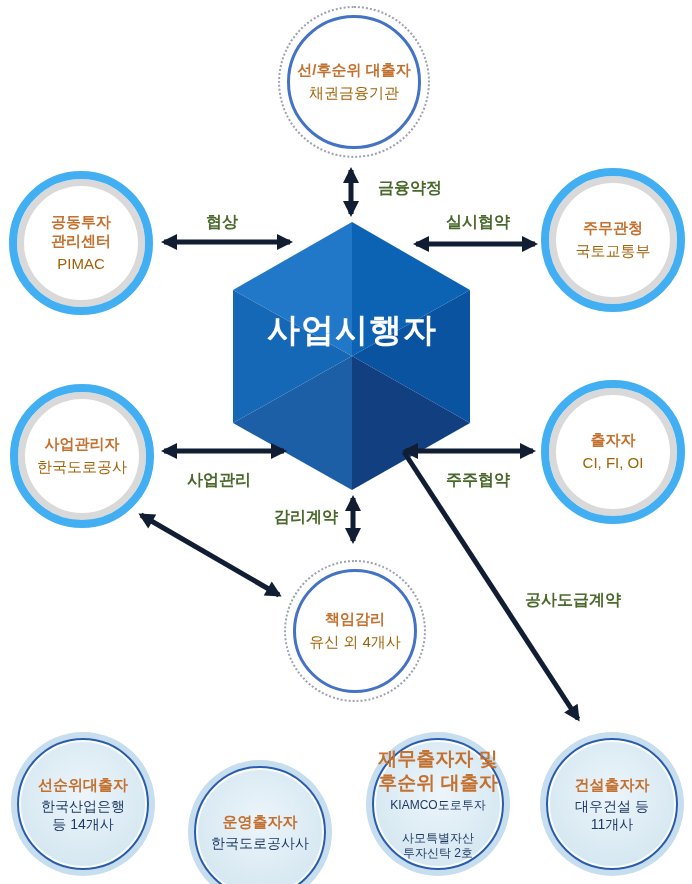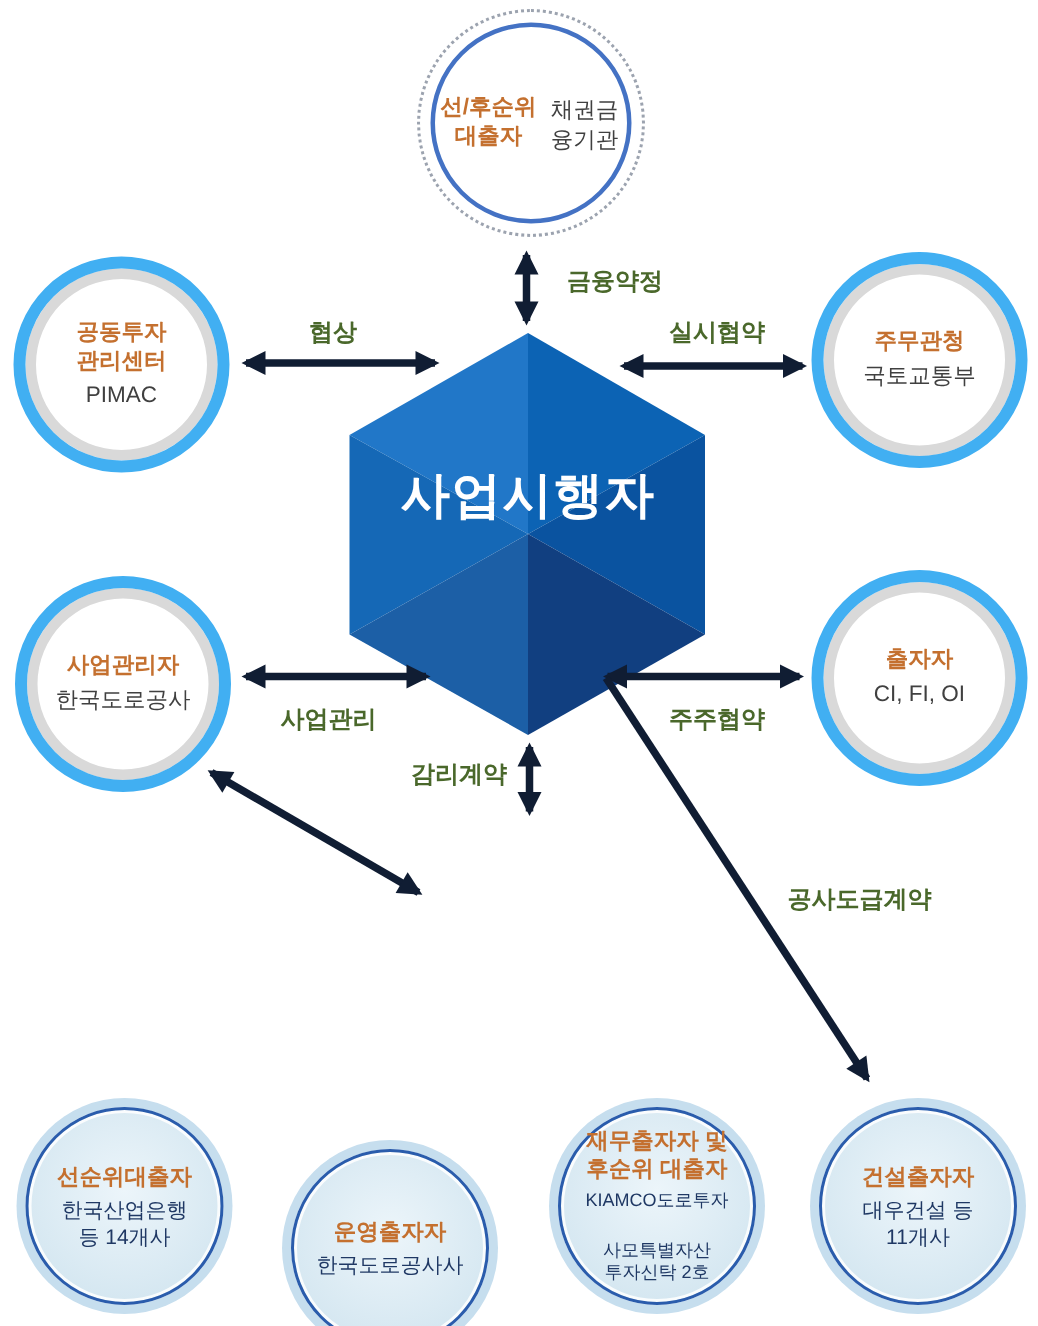--- a/index.html
+++ b/index.html
@@ -4,39 +4,39 @@
 <style>
   html,body{margin:0;padding:0;background:#fff;}
   .canvas{position:relative;width:692px;height:884px;background:#fff;overflow:hidden;
           font-family:"Liberation Sans",sans-serif;}
   svg.layer{position:absolute;left:0;top:0;}
 
   
   .node{position:absolute;display:flex;flex-direction:column;align-items:center;
         justify-content:center;text-align:center;border-radius:50%;}
   .c-title{color:#C4702F;font-weight:700;font-size:15px;line-height:1.25;}
-  .c-body{color:#404040;font-size:15px;line-height:1.3;margin-top:3px;}
+  .c-body{color:#a16207;font-size:15px;line-height:1.3;margin-top:3px;}
 
   
   .ring-dotted{position:absolute;border:2px dotted #9CA3AF;border-radius:50%;
                padding:7px;box-sizing:content-box;}
-  .circle-dotted{display:flex;flex-direction:row;align-items:center;justify-content:center;
+  .circle-dotted{display:flex;flex-direction:column;align-items:center;justify-content:center;
                  text-align:center;border-radius:50%;border:3px solid #4472C4;background:#fff;}
 
   
   .circle-cyan{width:128px;height:128px;border:8px solid #41AFF2;background:#fff;
                box-shadow:inset 0 0 0 7px #D9D9D9;}
 
   
   .circle-bottom{width:128px;height:128px;border:2px solid #2A5CAC;
                  background:radial-gradient(circle at 50% 42%, #ECF5FA 0%, #D5E7F1 75%);
                  box-shadow:0 0 0 6px #C6DEEE, inset 0 0 0 2px rgba(255,255,255,.85);}
   .b-title{color:#C4702F;font-weight:700;font-size:15px;line-height:1.3;}
   .b-body{color:#1F3864;font-size:14px;line-height:1.3;margin-top:3px;}
-  .b-title.small{font-size:15px;line-height:1.25;}
+  .b-title.small{font-size:19px;line-height:1.25;}
   .b-body.small{font-size:12px;line-height:1.25;margin-top:4px;}
 
   
   .hex-text{position:absolute;left:232px;top:308px;width:240px;text-align:center;color:#fff;}
   .hex-title{font-size:33px;font-weight:700;letter-spacing:1px;}
   .hex-sub{font-size:20px;margin-top:8px;}
 
   
   .edge-label{position:absolute;transform:translate(-50%,-50%);white-space:nowrap;
               color:#4A682B;font-weight:700;font-size:16px;}
@@ -102,20 +102,26 @@
   <div class="node circle-cyan" style="left:541px;top:380px;">
     <div class="c-title">출자자</div>
     <div class="c-body">CI, FI, OI</div>
   </div>
 
   <div class="node circle-cyan" style="left:10px;top:384px;">
     <div class="c-title">사업관리자</div>
     <div class="c-body">한국도로공사</div>
   </div>
 
+  <div class="ring-dotted" style="left:284px;top:560px;">
+    <div class="circle-dotted" style="width:118px;height:118px;">
+      <div class="c-title">책임감리</div>
+      <div class="c-body">유신 외 4개사</div>
+    </div>
+  </div>
 
   <div class="node circle-bottom" style="left:17px;top:738px;">
     <div class="b-title">선순위대출자</div>
     <div class="b-body">한국산업은행</div>
     <div class="b-body" style="margin-top:0;">등 14개사</div>
   </div>
 
   <div class="node circle-bottom" style="left:194px;top:766px;">
     <div class="b-title">운영출자자</div>
     <div class="b-body">한국도로공사사</div>

